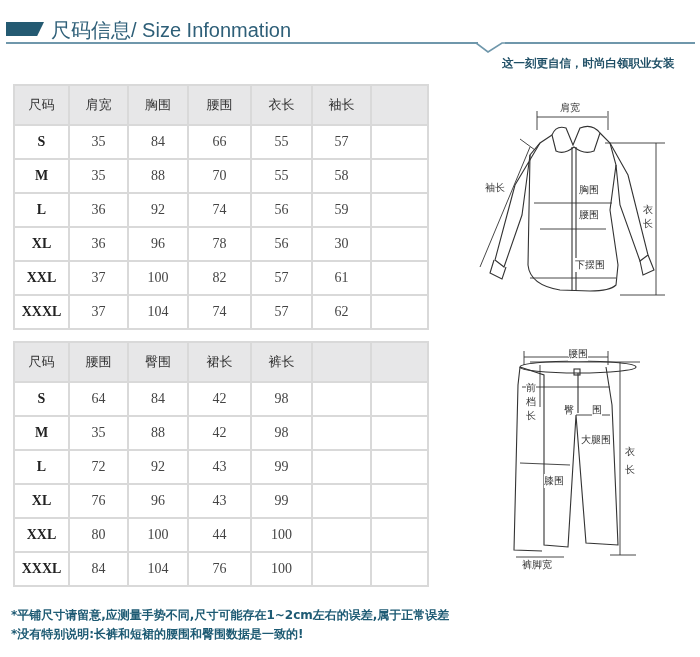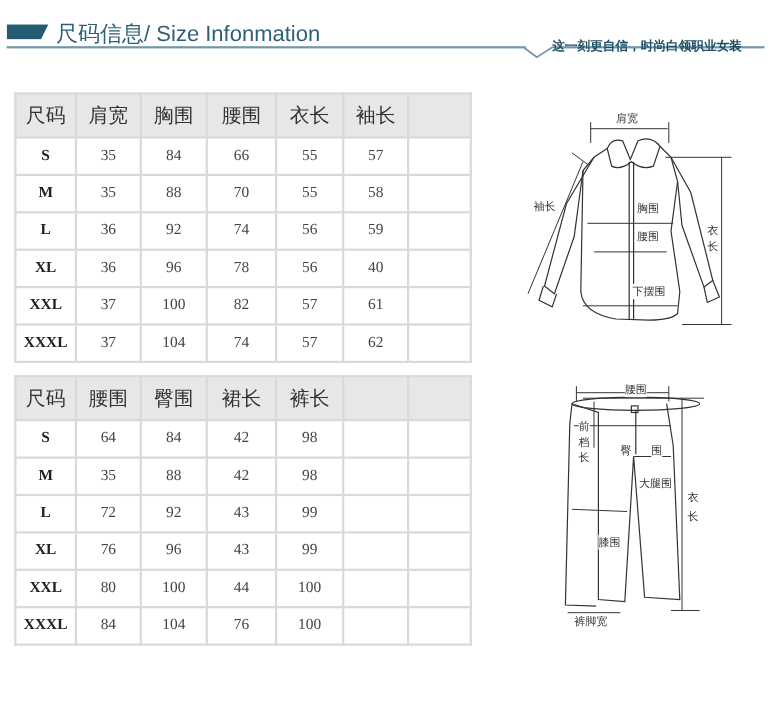--- a/index.html
+++ b/index.html
@@ -2,25 +2,25 @@
 <html><head>
 <meta charset="utf-8">
 <style>
   html, body { margin:0; padding:0; background:#ffffff; }
   body { width:700px; height:657px; position:relative; overflow:hidden; font-family:"DejaVu Sans", sans-serif; }
   .hdr-bar { position:absolute; left:6px; top:22px; width:38px; height:14px; background:#245a72; clip-path:polygon(0 0,100% 0,82% 100%,0 100%); }
   .hdr-title { position:absolute; left:51px; top:17px; font-size:20px; color:#2e5f78; font-family:"Liberation Sans", sans-serif; letter-spacing:0px; white-space:nowrap; }
   .hdr-line { position:absolute; left:6px; top:42px; width:472px; height:2px; background:#6f97ab; }
   .hdr-line2 { position:absolute; left:505px; top:42px; width:190px; height:2px; background:#6f97ab; }
   .hdr-notch { position:absolute; left:476px; top:40px; width:32px; height:14px; }
-  .hdr-slogan { position:absolute; left:502px; top:34px; font-size:11.5px; color:#1f4f66; white-space:nowrap; font-weight:bold; }
+  .hdr-slogan { position:absolute; left:502px; top:56px; font-size:11.5px; color:#1f4f66; white-space:nowrap; font-weight:bold; }
 
   table.size { position:absolute; border-collapse:collapse; font-family:"Liberation Serif", serif; }
   table.size td, table.size th { border:2px solid #d9d9d9; text-align:center; padding:0; color:#444; font-size:14px; }
-  table.size th { background:#e7e7e8; font-weight:normal; font-size:18px; color:#333; }
+  table.size th { background:#e7e7e8; font-weight:normal; font-size:13px; color:#333; }
   table.size td.sz { font-weight:bold; color:#222; font-size:14px; }
   #t1 { left:13px; top:84px; width:416px; }
   #t2 { left:13px; top:341px; width:416px; }
   #t1 th { height:38px; } #t1 td { height:32px; }
   #t2 th { height:38px; } #t2 td { height:32px; }
 
   .notes { position:absolute; left:11px; top:606px; font-size:12px; color:#1d5a73; font-weight:bold; line-height:19px; white-space:nowrap; }
 
   .diagram { position:absolute; }
   .lbl { position:absolute; font-size:10px; color:#333; white-space:nowrap; background:#fff; }
@@ -74,21 +74,21 @@
     <td>56</td>
     <td>59</td>
     <td></td>
   </tr>
   <tr>
     <td class="sz">XL</td>
     <td>36</td>
     <td>96</td>
     <td>78</td>
     <td>56</td>
-    <td>40</td>
+    <td>30</td>
     <td></td>
   </tr>
   <tr>
     <td class="sz">XXL</td>
     <td>37</td>
     <td>100</td>
     <td>82</td>
     <td>57</td>
     <td>61</td>
     <td></td>
@@ -242,20 +242,22 @@
       <line x1="46" y1="212" x2="94" y2="212"></line>
     </g>
   </svg>
   <span class="lbl" style="left:98px;top:2px">腰围</span>
   <span class="lbl" style="left:56px;top:36px">前</span>
   <span class="lbl" style="left:56px;top:50px">档</span>
   <span class="lbl" style="left:56px;top:64px">长</span>
   <span class="lbl" style="left:94px;top:58px">臀</span>
   <span class="lbl" style="left:122px;top:58px">围</span>
   <span class="lbl" style="left:111px;top:88px">大腿围</span>
-  <span class="lbl" style="left:74px;top:141px">膝围</span>
+  <span class="lbl" style="left:74px;top:129px">膝围</span>
   <span class="lbl" style="left:155px;top:100px">衣</span>
   <span class="lbl" style="left:155px;top:118px">长</span>
   <span class="lbl" style="left:52px;top:213px">裤脚宽</span>
 </div>
 
 <div class="notes">
+  <div>*平铺尺寸请留意,应测量手势不同,尺寸可能存在1~2cm左右的误差,属于正常误差</div>
+  <div>*没有特别说明:长裤和短裙的腰围和臀围数据是一致的!</div>
 </div>
 
 </body></html>

